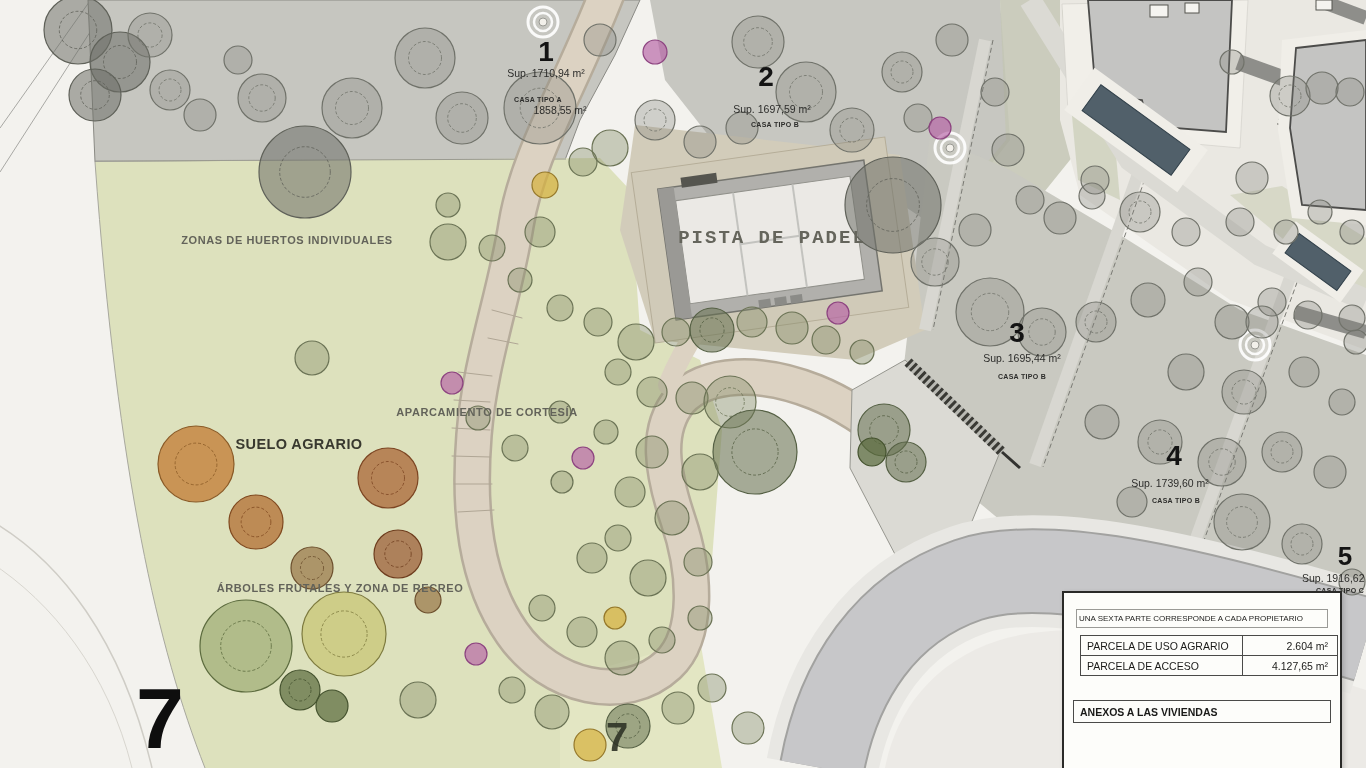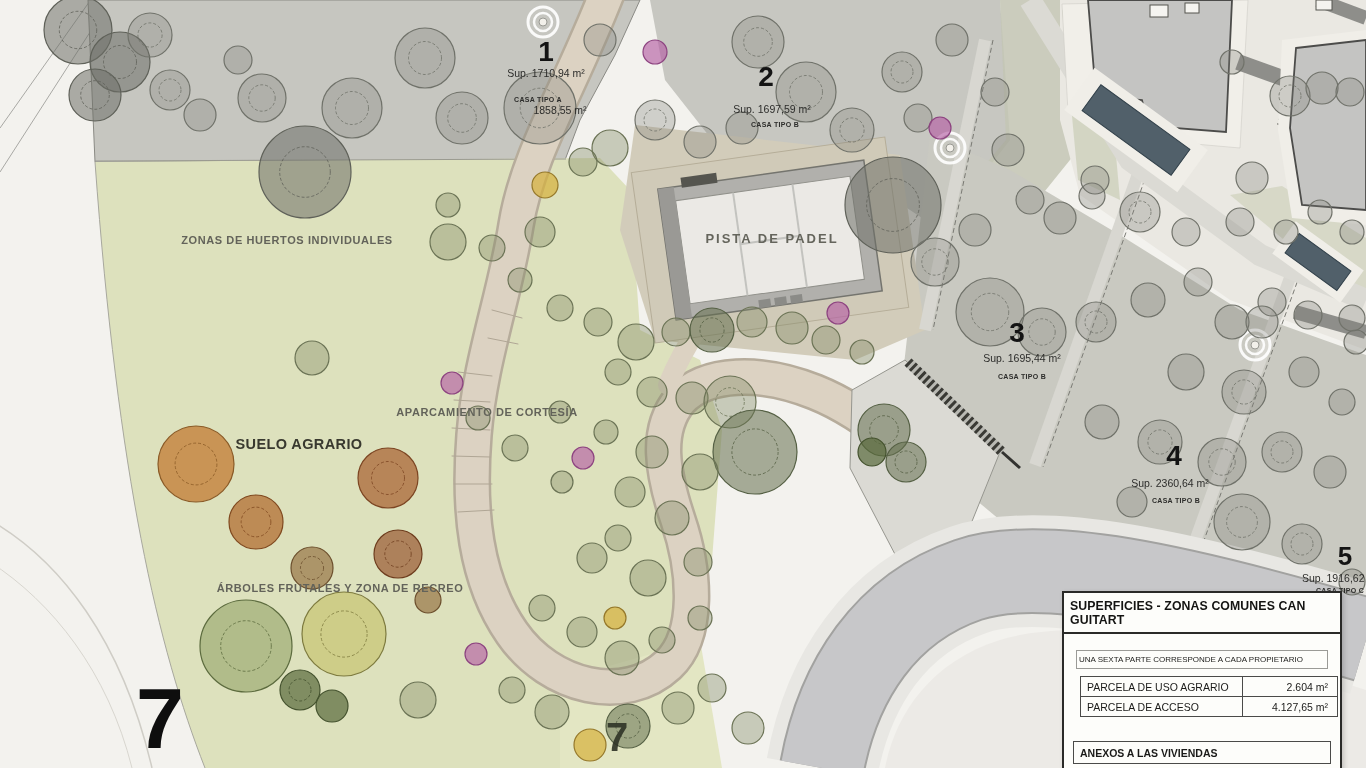--- a/index.html
+++ b/index.html
@@ -7,21 +7,21 @@
     position:relative;width:1366px;height:768px;overflow:hidden;
     background:#f3f2ee;font-family:"Liberation Sans",sans-serif;
   }
   .stage svg{position:absolute;left:0;top:0;z-index:0;}
   .lab{position:absolute;z-index:3;white-space:nowrap;transform:translate(-50%,-50%);}
   .plot-num{font-weight:bold;color:#141414;font-size:28px;}
   .plot-sup{font-size:10.5px;color:#2d2d2b;}
   .plot-type{font-size:7px;font-weight:bold;color:#2d2d2b;letter-spacing:.3px;}
   .zone{font-weight:bold;color:#63635a;font-size:11px;letter-spacing:.6px;}
   .zone-big{font-weight:bold;color:#39392f;font-size:14.5px;letter-spacing:.4px;}
-  .padel-lab{font-weight:bold;color:#65655c;font-size:13px;letter-spacing:2px;}
+  .padel-lab{font-weight:bold;color:#65655c;font-size:19px;letter-spacing:2px;font-family:Liberation Mono, monospace;}
   .seven-big{font-weight:bold;color:#0e0e0e;font-size:86px;}
   .seven-small{font-weight:bold;color:#2f3326;font-size:40px;opacity:.9;}
   .left-note{transform:none;}
 
   .legend{
     position:absolute;left:1062px;top:591px;width:276px;height:230px;
     background:#fdfdfa;border:2px solid #2a2a28;z-index:6;
     box-shadow:2px 2px 5px rgba(0,0,0,.18);
   }
   .legend-title{
@@ -367,38 +367,37 @@
 
   <div class="lab plot-num" style="left:766px;top:77px;">2</div>
   <div class="lab plot-sup" style="left:772px;top:109px;">Sup. 1697,59 m²</div>
   <div class="lab plot-type" style="left:775px;top:124px;">CASA TIPO B</div>
 
   <div class="lab plot-num" style="left:1017px;top:333px;">3</div>
   <div class="lab plot-sup" style="left:1022px;top:358px;">Sup. 1695,44 m²</div>
   <div class="lab plot-type" style="left:1022px;top:376px;">CASA TIPO B</div>
 
   <div class="lab plot-num" style="left:1174px;top:456px;">4</div>
-  <div class="lab plot-sup" style="left:1170px;top:483px;">Sup. 2360,64 m²</div>
+  <div class="lab plot-sup" style="left:1170px;top:483px;">Sup. 1739,60 m²</div>
   <div class="lab plot-type" style="left:1176px;top:500px;">CASA TIPO B</div>
 
   <div class="lab plot-num" style="left:1345px;top:556px;font-size:26px;">5</div>
   <div class="lab plot-sup left-note" style="left:1302px;top:572px;transform:none;">Sup. 1916,62</div>
   <div class="lab plot-type left-note" style="left:1316px;top:587px;transform:none;">CASA TIPO C</div>
 
   <div class="lab zone" style="left:287px;top:240px;">ZONAS DE HUERTOS INDIVIDUALES</div>
   <div class="lab zone" style="left:487px;top:412px;">APARCAMIENTO DE CORTESÍA</div>
   <div class="lab zone-big" style="left:299px;top:444px;">SUELO AGRARIO</div>
   <div class="lab zone" style="left:340px;top:588px;">ÁRBOLES FRUTALES Y ZONA DE RECREO</div>
   <div class="lab padel-lab" style="left:772px;top:238px;">PISTA DE PADEL</div>
 
   <div class="lab seven-big" style="left:160px;top:718px;">7</div>
   <div class="lab seven-small" style="left:617px;top:737px;">7</div>
 
   <div class="legend">
-    <div class="legend-title">SUPERFICIES - ZONAS COMUNES CAN GUITART</div>
     <div class="legend-sub">UNA SEXTA PARTE CORRESPONDE A CADA PROPIETARIO</div>
     <table class="lg">
       <tbody>
           <tr>
         <td class="lbl">PARCELA DE USO AGRARIO</td>
         <td class="val">2.604 m²</td>
       </tr>
       <tr>
         <td class="lbl">PARCELA DE ACCESO</td>
         <td class="val">4.127,65 m²</td>

